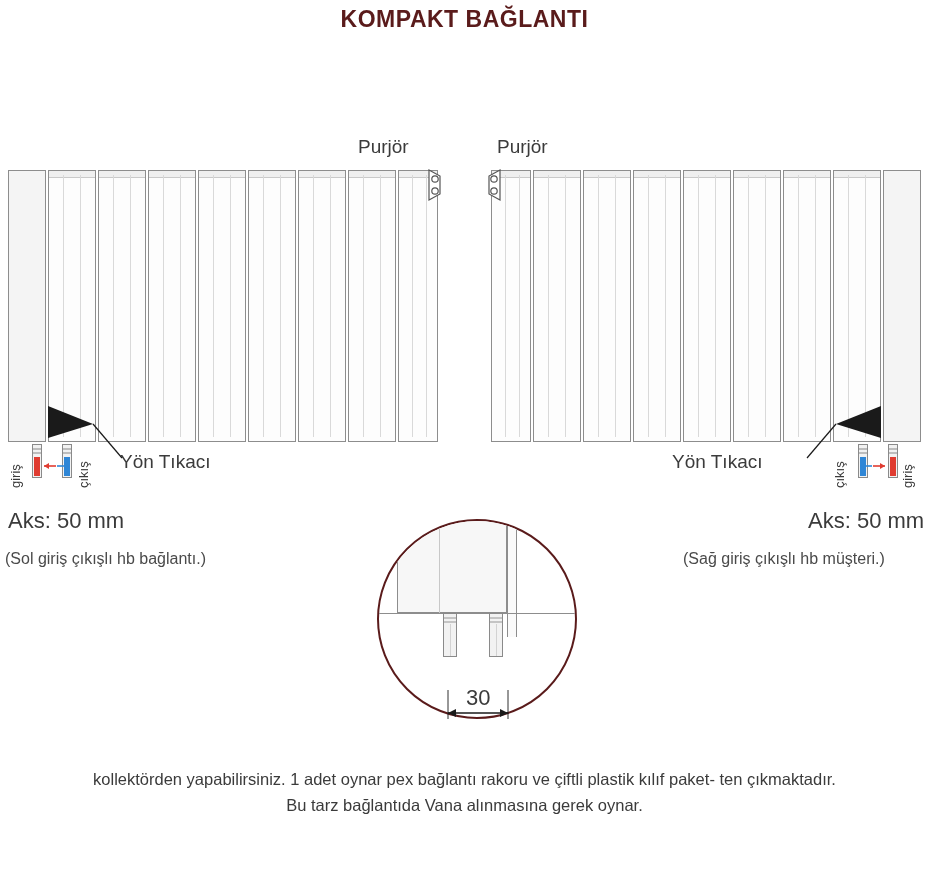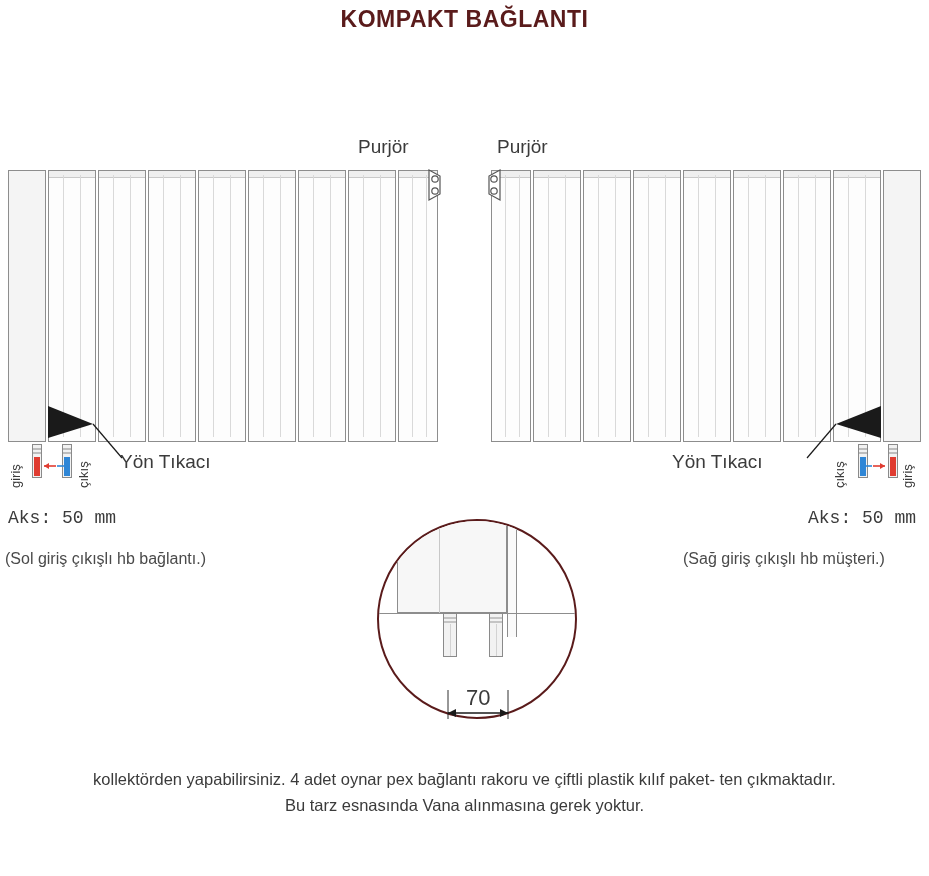--- a/index.html
+++ b/index.html
@@ -70,24 +70,23 @@
   .lbl-small {
     font-size: 13px;
   }
   .rot {
     transform-origin: 0 0;
     transform: rotate(-90deg);
   }
 
   .aks {
     position: absolute;
-    font-size: 18px;
+    font-size: 22px;
     color: #3b3b3b;
     white-space: nowrap;
-    font-family: Liberation Mono, monospace;
   }
   .paren {
     position: absolute;
     font-size: 16px;
     color: #4a4a4a;
     white-space: nowrap;
   }
 
   
   .nipple {
@@ -294,21 +293,21 @@
     <div style="position:absolute; left:0; right:0; top:7px; height:2px; background:#c4c4c4;"></div>
     <div style="position:absolute; left:6px; top:10px; bottom:0; width:1px; background:#d2d2d2;"></div>
   </div>
   <div style="position:absolute; left:110px; top:92px; width:14px; height:44px; background:#f2f2f2; border:1px solid #8a8a8a; box-sizing:border-box;">
     <div style="position:absolute; left:0; right:0; top:3px; height:2px; background:#c4c4c4;"></div>
     <div style="position:absolute; left:0; right:0; top:7px; height:2px; background:#c4c4c4;"></div>
     <div style="position:absolute; left:6px; top:10px; bottom:0; width:1px; background:#d2d2d2;"></div>
   </div>
 </div>
 
-<div class="lbl" style="left:466px; top:685px; font-size:22px; color:#3b3b3b;">70</div>
+<div class="lbl" style="left:466px; top:685px; font-size:22px; color:#3b3b3b;">30</div>
 
 <svg class="ovl" viewBox="0 0 929 876">
 
   <g>
     <path d="M429 170 L440 176 L440 194 L429 200 Z" fill="#ffffff" stroke="#555" stroke-width="1.2"></path>
     <circle cx="435" cy="179" r="3.2" fill="none" stroke="#555" stroke-width="1.2"></circle>
     <circle cx="435" cy="191" r="3.2" fill="none" stroke="#555" stroke-width="1.2"></circle>
   </g>
 
   <g>
@@ -348,15 +347,15 @@
   <g>
     <line x1="448" y1="713" x2="508" y2="713" stroke="#1a1a1a" stroke-width="1.3"></line>
     <path d="M448 713 L456 709 L456 717 Z" fill="#1a1a1a"></path>
     <path d="M508 713 L500 709 L500 717 Z" fill="#1a1a1a"></path>
     <line x1="448" y1="690" x2="448" y2="719" stroke="#1a1a1a" stroke-width="0.9"></line>
     <line x1="508" y1="690" x2="508" y2="719" stroke="#1a1a1a" stroke-width="0.9"></line>
   </g>
 </svg>
 
 <div class="para">
-  <span class="l">kollektörden yapabilirsiniz. 4 adet oynar pex  bağlantı rakoru ve çiftli plastik kılıf paket- ten çıkmaktadır.</span>
-  <span class="l">Bu tarz esnasında Vana alınmasına gerek yoktur.</span>
+  <span class="l">kollektörden yapabilirsiniz. 1 adet oynar pex  bağlantı rakoru ve çiftli plastik kılıf paket- ten çıkmaktadır.</span>
+  <span class="l">Bu tarz bağlantıda Vana alınmasına gerek oynar.</span>
 </div>
 
 </body></html>

